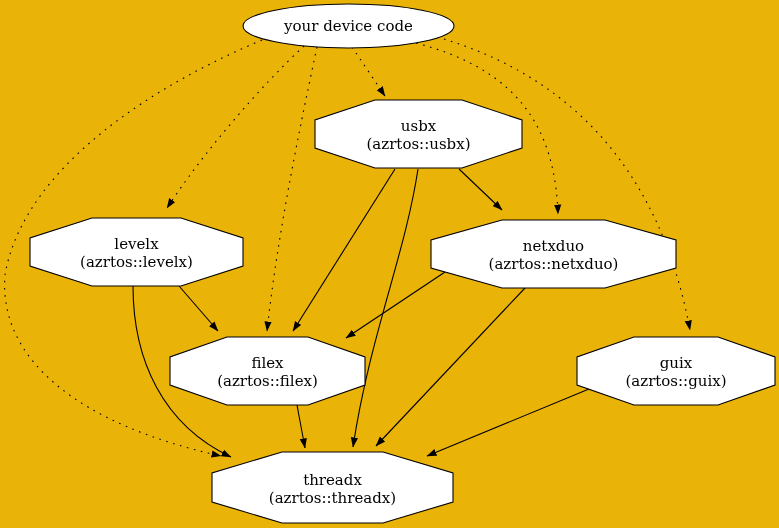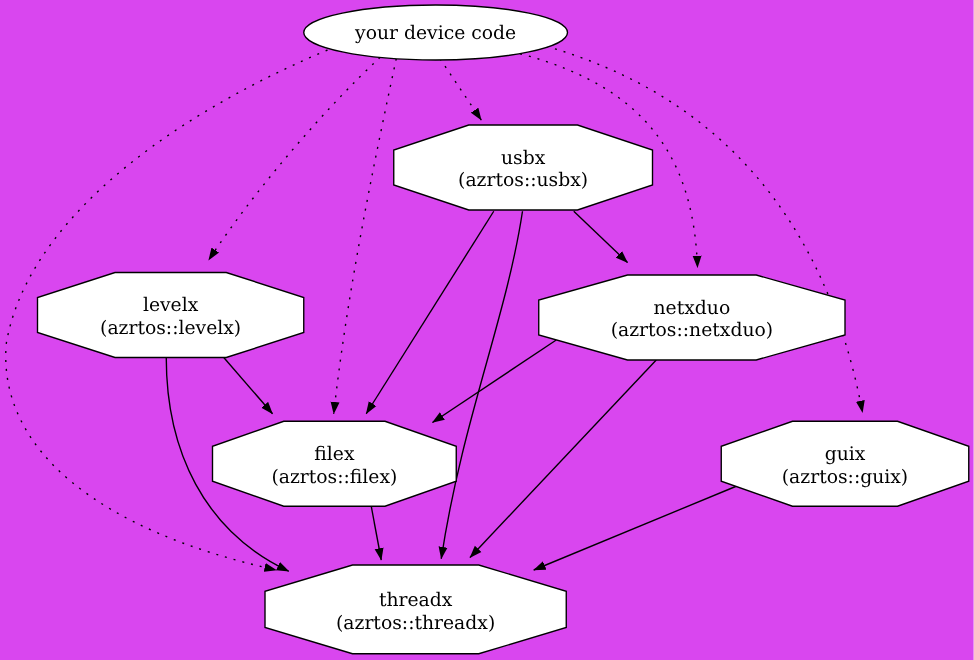--- a/index.html
+++ b/index.html
@@ -3,21 +3,21 @@
 <meta charset="utf-8">
 <style>
   html, body {
     margin: 0;
     padding: 0;
     background: #ffffff;
   }
   .canvas-wrap {
     width: 779px;
     height: 528px;
-    background: #d946ef;
+    background: #eab308;
     position: relative;
     overflow: hidden;
   }
   svg {
     display: block;
   }
   .node-shape {
     fill: #ffffff;
     stroke: #000000;
     stroke-width: 1.1;

